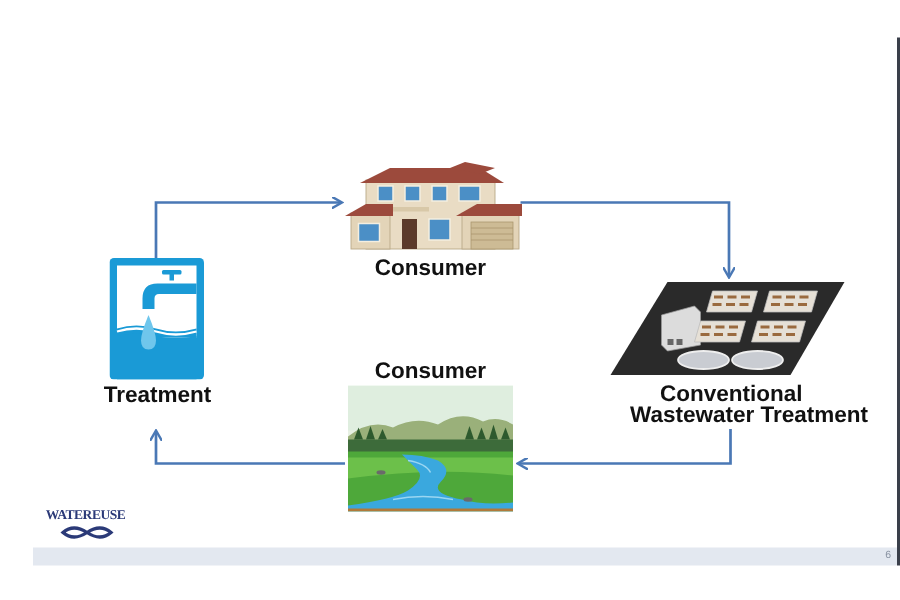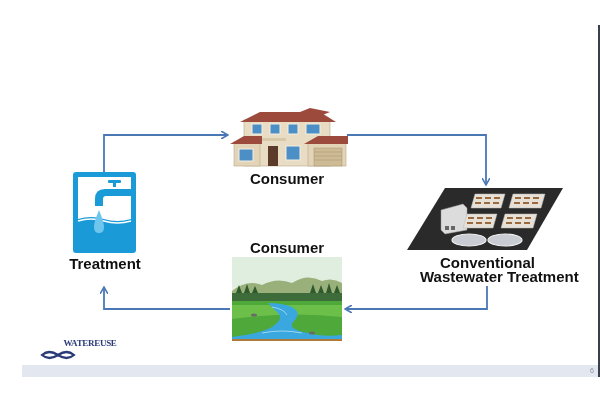--- a/index.html
+++ b/index.html
@@ -23,21 +23,21 @@
     .lbl-discharge { left: 237px; top: 241px; width: 100px; }
     .node { position: absolute; }
     .node-dw { left: 73px; top: 172px; width: 63px; height: 81px; }
     .node-house { left: 230px; top: 106px; width: 118px; height: 62px; }
     .node-ww { left: 405px; top: 186px; width: 160px; height: 66px; }
     .node-discharge { left: 232px; top: 257px; width: 110px; height: 84px; }
     .logo { position: absolute; left: 26px; top: 338px; width: 62px; height: 24px; }
     .logo-text {
       position: absolute; left: 0; top: 0; width: 62px; text-align: center;
       font-family: "Liberation Serif", serif; font-weight: bold; font-size: 9px;
-      color: #2b3a78; letter-spacing: -0.3px; margin-left: 33px;
+      color: #2b3a78; letter-spacing: -0.3px;
     }
     .logo-loop { position: absolute; left: 14px; top: 11px; width: 36px; height: 12px; }
     .footer-bar {
       position: absolute; left: 22px; top: 365px; width: 576px; height: 12px;
       background: #e3e8f0;
     }
     .page-num {
       position: absolute; right: 4px; top: 0; font-size: 7px; color: #8a93a3; line-height: 12px;
     }
   </style>

